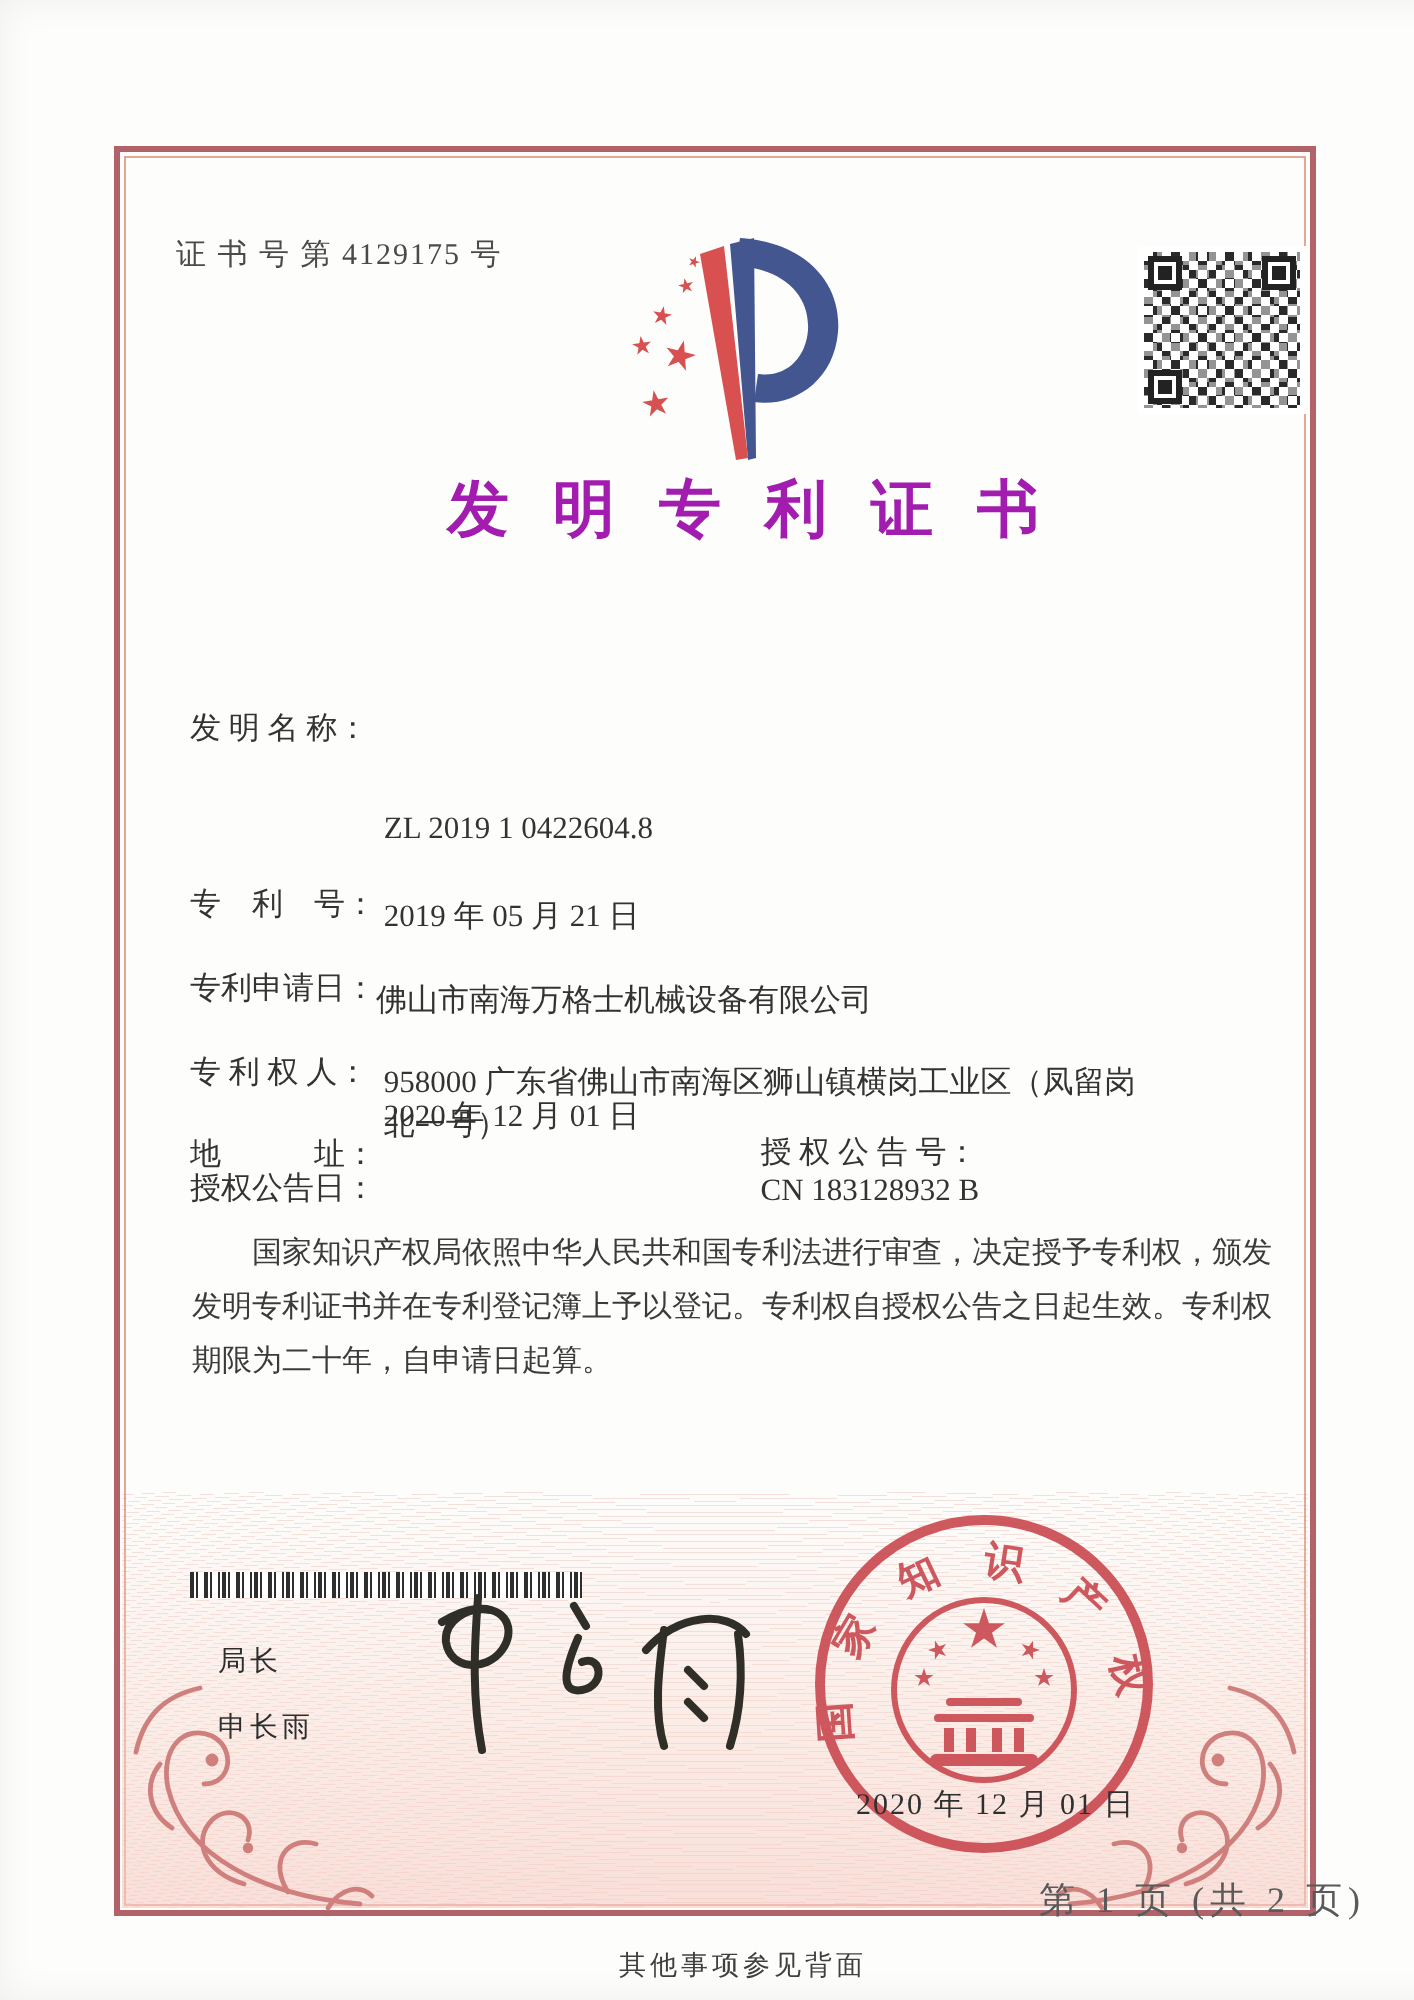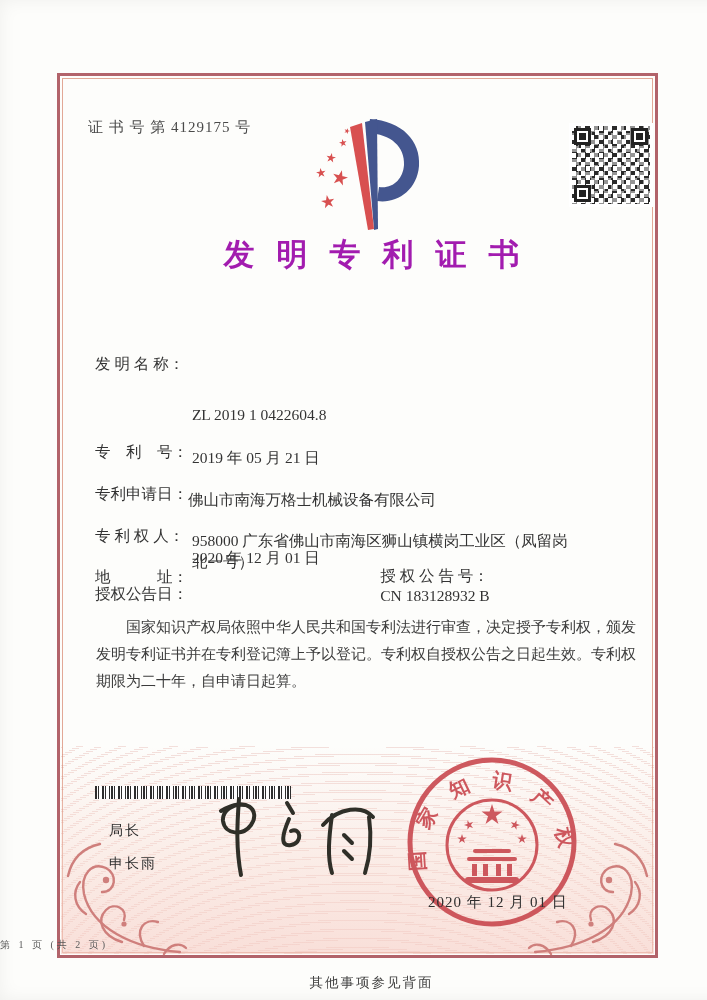--- a/index.html
+++ b/index.html
@@ -92,22 +92,22 @@
   }
   .official.title-label{ top:822px; }
   .official.name{ top:855px; }
   .signature{ position:absolute; left:205px; top:785px; width:195px; height:100px; }
   .seal{ position:absolute; left:403px; top:753px; width:178px; height:178px; opacity:.9; }
   .seal-date{
     position:absolute; left:428px; top:893px; font-size:15px; color:#2f2f2f;
     letter-spacing:1px; z-index:5;
   }
   .page-no{
-    position:absolute; left:0; right:60px; top:938px; text-align:left;
-    font-size:10px; color:#5a5a5a; letter-spacing:3px;
+    position:absolute; left:0; right:60px; top:938px; text-align:right;
+    font-size:18px; color:#5a5a5a; letter-spacing:3px;
   }
   .back-note{
     position:absolute; left:0; top:974px; width:100%; text-align:center;
     font-size:13.5px; color:#3f3f3f; letter-spacing:2px;
   }
 </style>
 </head>
 <body>
 
 <div class="page">

